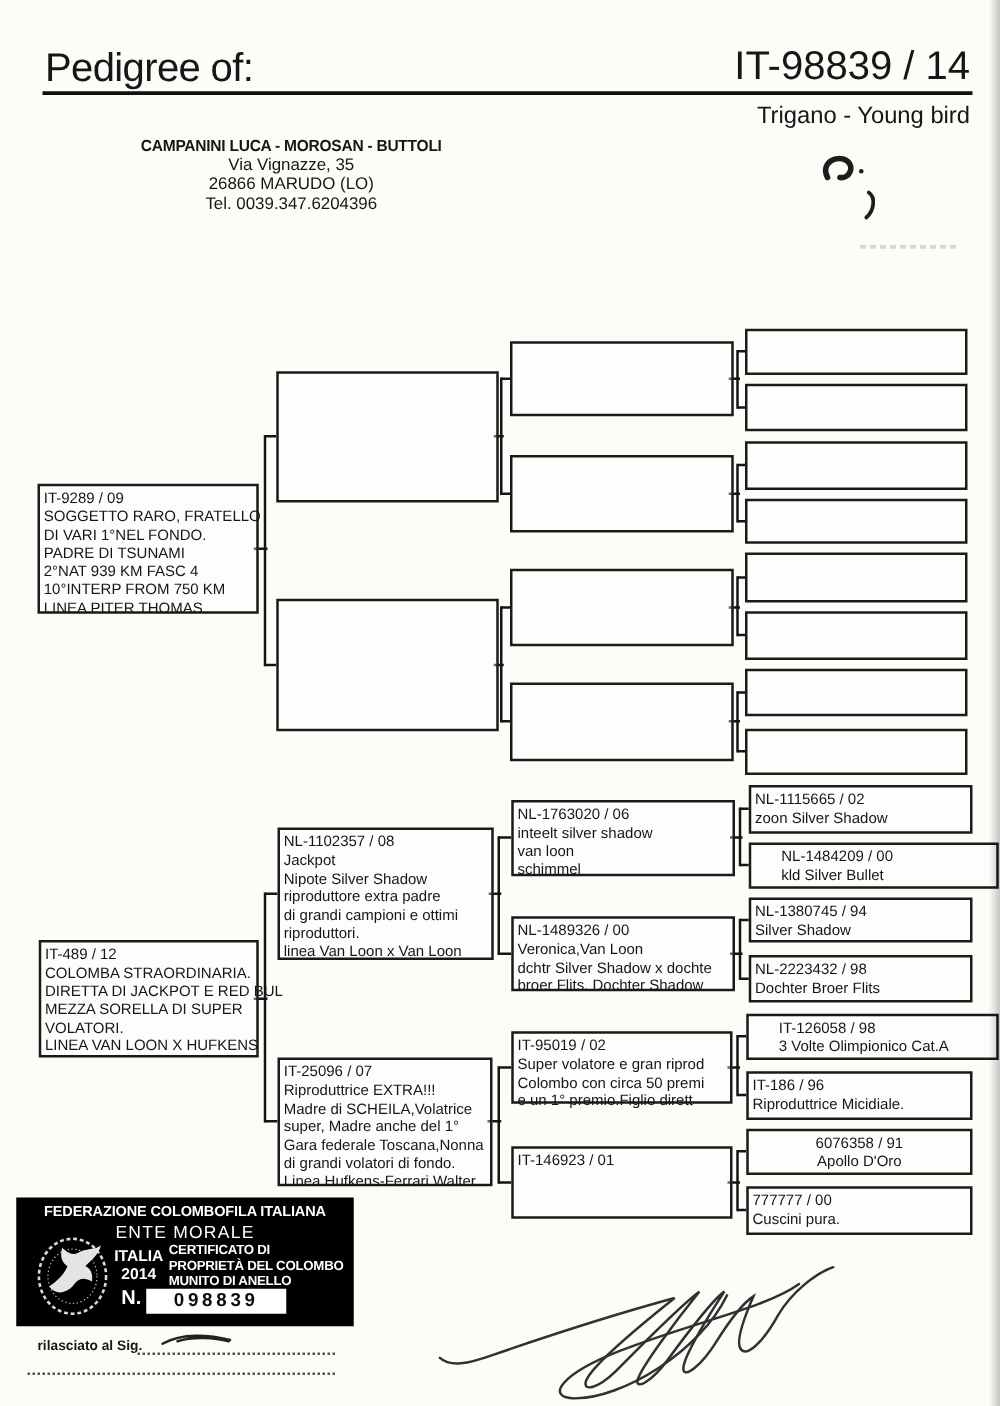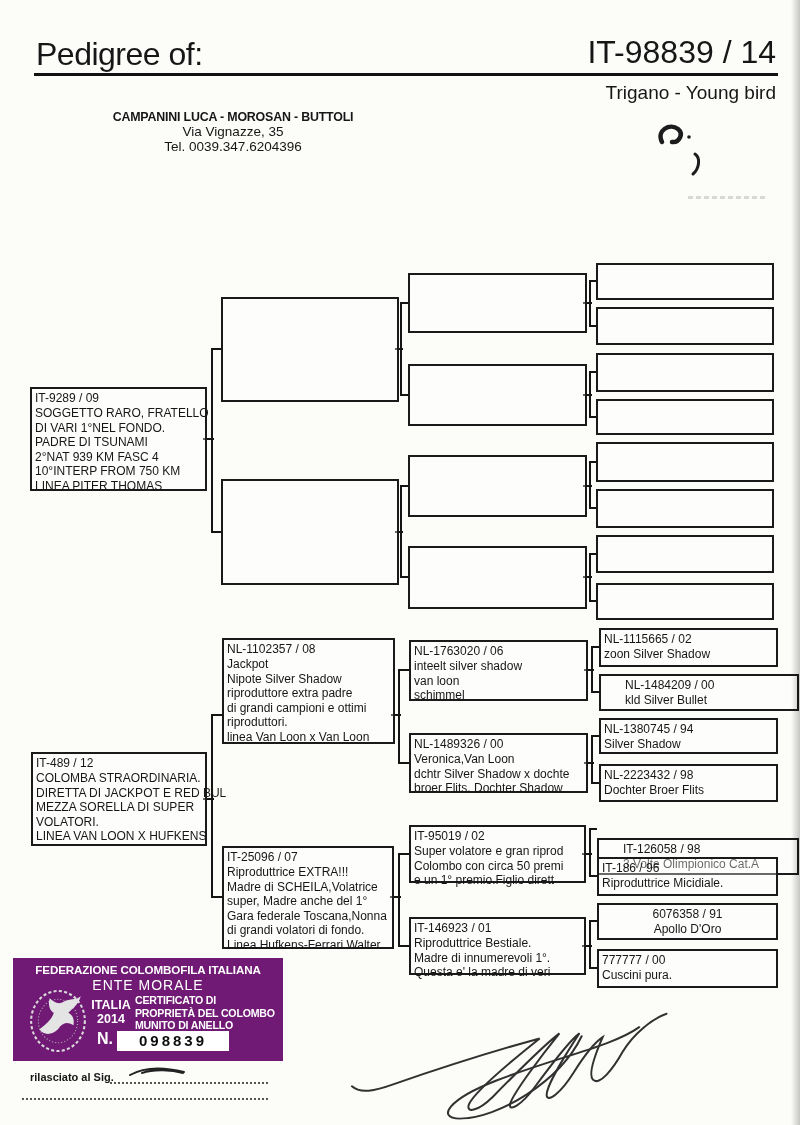--- a/index.html
+++ b/index.html
@@ -12,21 +12,21 @@
   .head-rule{left:34px;top:73px;width:744px;height:3px;background:#121212;}
   .subtitle{right:24px;top:82px;font-size:19px;}
   .owner{left:90px;top:109px;width:286px;text-align:center;font-size:13.5px;line-height:15.2px;}
   .owner .name{font-weight:700;font-size:12.8px;letter-spacing:-0.2px;transform:scaleX(.97);transform-origin:center;}
   
   .node{position:absolute;border:2px solid #1a1a1a;background:rgba(255,255,255,.35);
         font-size:12px;line-height:14.5px;padding:2px 3px;white-space:pre;overflow:visible;}
   .node .nid{line-height:15px;}
   .conn{position:absolute;background:#141414;}
   
-  .stamp{left:13px;top:958px;width:270px;height:103px;background:#701a75;color:#fff;}
+  .stamp{left:13px;top:958px;width:270px;height:103px;background:#000000;color:#fff;}
   .stamp .fed{left:0;top:5px;width:100%;text-align:center;font-weight:700;font-size:11.6px;letter-spacing:-0.1px;}
   .stamp .ente{left:0;top:19px;width:100%;text-align:center;font-size:14px;letter-spacing:1px;}
   .stamp .italia{left:76px;top:40px;width:44px;text-align:center;font-weight:700;font-size:12.5px;line-height:14px;white-space:pre-line;}
   .stamp .cert{left:122px;top:36px;font-weight:700;font-size:10.6px;line-height:12.6px;white-space:pre-line;letter-spacing:-0.2px;}
   .stamp .nlab{left:84px;top:72px;font-weight:700;font-size:16px;}
   .stamp .numbox{left:104px;top:73px;width:112px;height:20px;background:#fff;color:#0d0d0d;
                  font-weight:700;font-size:15px;letter-spacing:3px;text-align:center;line-height:20px;}
   
   .issued{left:30px;top:1071px;font-weight:700;font-size:11px;}
   .dots1{left:110px;top:1071px;width:158px;height:11px;border-bottom:2px dotted #555;}
@@ -40,20 +40,21 @@
 <body>
 
 <div class="abs page-title">Pedigree of:</div>
 <div class="abs ring-no">IT-98839 / 14</div>
 <div class="abs head-rule"></div>
 <div class="abs subtitle">Trigano - Young bird</div>
 
 <div class="abs owner">
   <div class="name">CAMPANINI LUCA - MOROSAN - BUTTOLI</div>
   <div>Via Vignazze, 35</div>
+  <div>26866 MARUDO (LO)</div>
   <div>Tel. 0039.347.6204396</div>
 </div>
 
 <svg class="abs" style="left:648px;top:122px;" width="70" height="60" viewBox="0 0 70 60">
   <path d="M14 20 C 8 8 22 1 30 7 C 36 12 31 21 24 20" fill="none" stroke="#1c1c1c" stroke-width="4.5" stroke-linecap="round"></path>
   <circle cx="41" cy="15" r="1.8" fill="#1c1c1c"></circle>
   <path d="M47 32 C 53 36 51 47 45 52" fill="none" stroke="#1c1c1c" stroke-width="3" stroke-linecap="round"></path>
 </svg>
 <div class="abs faint-dash"></div>
 
@@ -122,21 +123,21 @@
 2°NAT 939 KM FASC 4
 10°INTERP FROM 750 KM
 LINEA PITER THOMAS</div></div>
     <div class="node" style="left: 31px; top: 752px; width: 166px; height: 86px;"><div class="nid">IT-489 / 12</div><div class="desc">COLOMBA STRAORDINARIA.
 DIRETTA DI JACKPOT E RED BUL
 MEZZA SORELLA DI SUPER
 VOLATORI.
 LINEA VAN LOON X HUFKENS</div></div>
     <div class="node" style="left: 221px; top: 297px; width: 168px; height: 97px;"></div>
     <div class="node" style="left: 221px; top: 479px; width: 168px; height: 98px;"></div>
-    <div class="node" style="left: 222px; top: 638px; width: 163px; height: 98px;"><div class="nid">NL-1102357 / 08</div><div class="desc">Jackpot
+    <div class="node" style="left: 222px; top: 662px; width: 163px; height: 98px;"><div class="nid">NL-1102357 / 08</div><div class="desc">Jackpot
 Nipote Silver Shadow
 riproduttore extra padre
 di grandi campioni e ottimi
 riproduttori.
 linea Van Loon x Van Loon</div></div>
     <div class="node" style="left: 222px; top: 846px; width: 162px; height: 95px;"><div class="nid">IT-25096 / 07</div><div class="desc">Riproduttrice EXTRA!!!
 Madre di SCHEILA,Volatrice
 super, Madre anche del 1°
 Gara federale Toscana,Nonna
 di grandi volatori di fondo.
@@ -147,36 +148,34 @@
     <div class="node" style="left: 408px; top: 546px; width: 169px; height: 55px;"></div>
     <div class="node" style="left: 409px; top: 640px; width: 169px; height: 53px;"><div class="nid">NL-1763020 / 06</div><div class="desc">inteelt silver shadow
 van loon
 schimmel</div></div>
     <div class="node" style="left: 409px; top: 733px; width: 169px; height: 52px;"><div class="nid">NL-1489326 / 00</div><div class="desc">Veronica,Van Loon
 dchtr Silver Shadow x dochte
 broer Flits. Dochter Shadow</div></div>
     <div class="node" style="left: 409px; top: 825px; width: 167px; height: 50px;"><div class="nid">IT-95019 / 02</div><div class="desc">Super volatore e gran riprod
 Colombo con circa 50 premi
 e un 1° premio.Figlio dirett</div></div>
-    <div class="node" style="left: 409px; top: 917px; width: 167px; height: 50px;"><div class="nid">IT-146923 / 01</div><div class="desc">Riproduttrice Bestiale.
-Madre di innumerevoli 1°.
-Questa e' la madre di veri</div></div>
+    <div class="node" style="left: 409px; top: 917px; width: 167px; height: 50px;"><div class="nid">IT-146923 / 01</div></div>
     <div class="node" style="left: 596px; top: 263px; width: 168px; height: 29px;"></div>
     <div class="node" style="left: 596px; top: 307px; width: 168px; height: 30px;"></div>
     <div class="node" style="left: 596px; top: 353px; width: 168px; height: 31px;"></div>
     <div class="node" style="left: 596px; top: 399px; width: 168px; height: 28px;"></div>
     <div class="node" style="left: 596px; top: 442px; width: 168px; height: 32px;"></div>
     <div class="node" style="left: 596px; top: 489px; width: 168px; height: 31px;"></div>
     <div class="node" style="left: 596px; top: 535px; width: 168px; height: 30px;"></div>
     <div class="node" style="left: 596px; top: 583px; width: 168px; height: 29px;"></div>
     <div class="node" style="left: 599px; top: 628px; width: 169px; height: 31px;"><div class="nid">NL-1115665 / 02</div><div class="desc">zoon Silver Shadow</div></div>
     <div class="node" style="left: 599px; top: 674px; width: 169px; height: 29px; padding-left: 24px;"><div class="nid">NL-1484209 / 00</div><div class="desc">kld Silver Bullet</div></div>
     <div class="node" style="left: 599px; top: 718px; width: 169px; height: 28px;"><div class="nid">NL-1380745 / 94</div><div class="desc">Silver Shadow</div></div>
     <div class="node" style="left: 599px; top: 764px; width: 169px; height: 30px;"><div class="nid">NL-2223432 / 98</div><div class="desc">Dochter Broer Flits</div></div>
-    <div class="node" style="left: 597px; top: 838px; width: 171px; height: 29px; padding-left: 24px;"><div class="nid">IT-126058 / 98</div><div class="desc">3 Volte Olimpionico Cat.A</div></div>
+    <div class="node" style="left: 597px; top: 811px; width: 171px; height: 29px; padding-left: 24px;"><div class="nid">IT-126058 / 98</div><div class="desc">3 Volte Olimpionico Cat.A</div></div>
     <div class="node" style="left: 597px; top: 857px; width: 171px; height: 31px;"><div class="nid">IT-186 / 96</div><div class="desc">Riproduttrice Micidiale.</div></div>
     <div class="node" style="left: 597px; top: 903px; width: 171px; height: 29px; text-align: center;"><div class="nid">6076358 / 91</div><div class="desc">Apollo D'Oro</div></div>
     <div class="node" style="left: 597px; top: 949px; width: 171px; height: 31px;"><div class="nid">777777 / 00</div><div class="desc">Cuscini pura.</div></div>
   </div>
 
 <div class="abs stamp">
   <div class="abs fed">FEDERAZIONE COLOMBOFILA ITALIANA</div>
   <div class="abs ente">ENTE MORALE</div>
   <svg class="abs" style="left:14px;top:29px;" width="62" height="68" viewBox="0 0 60 64">
     <ellipse cx="30" cy="32" rx="26" ry="29" fill="none" stroke="#d9d9d9" stroke-width="2" stroke-dasharray="3 2.2"></ellipse>

